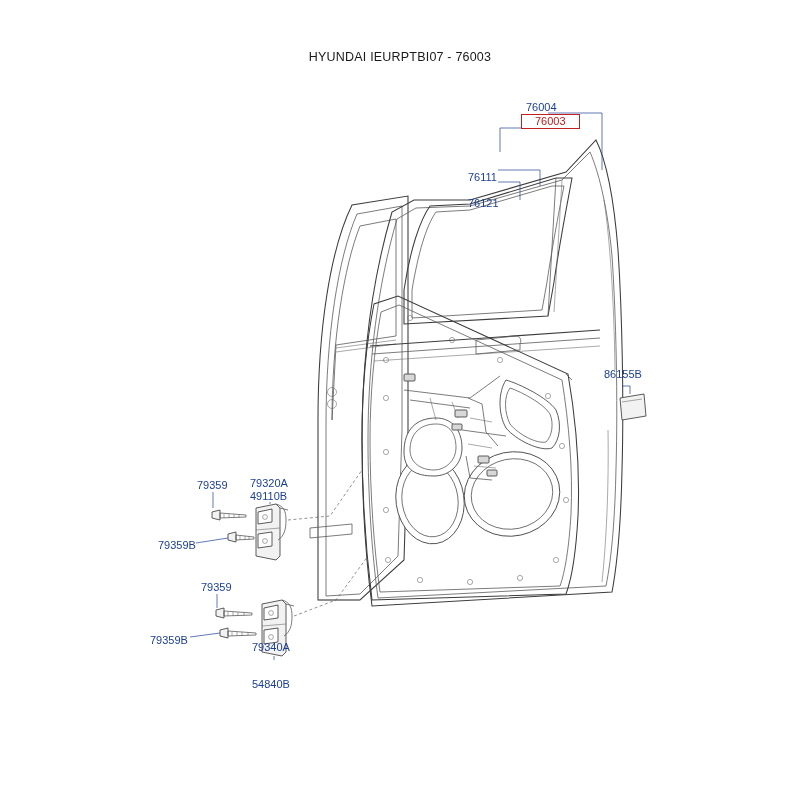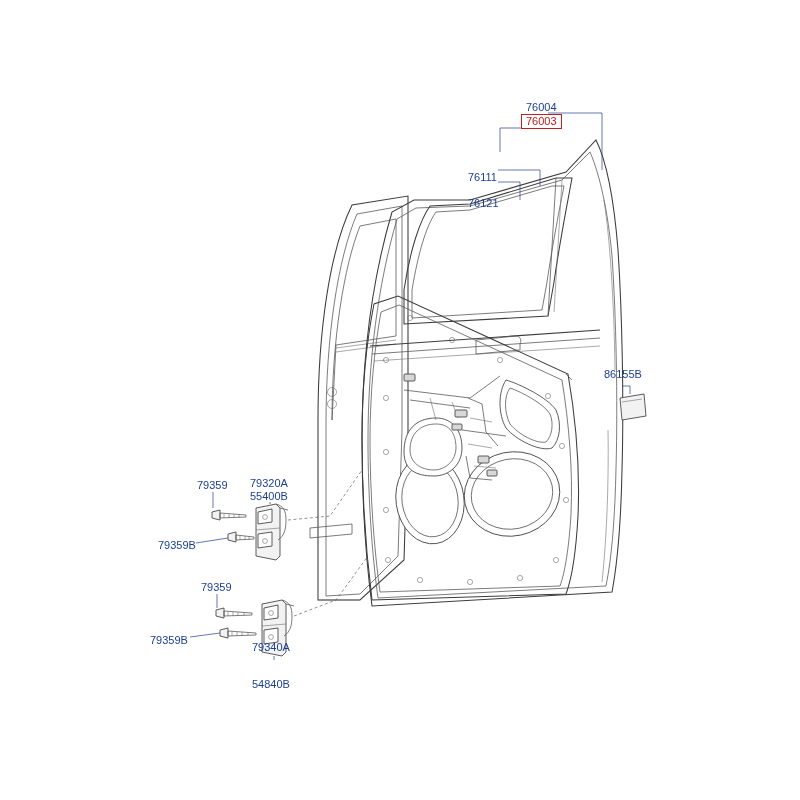--- a/index.html
+++ b/index.html
@@ -34,21 +34,21 @@
     position: absolute;
     font-size: 11px;
     color: #1c3f94;
     white-space: nowrap;
     line-height: 13px;
   }
   .lbl.hl {
     color: #b81b1b;
     border: 1px solid #c02020;
     background: #ffffff;
-    padding: 0px 4px;
+    padding: 0px 13px;
     font-size: 11px;
   }
   svg {
     position: absolute;
     left: 0; top: 0;
     width: 800px;
     height: 800px;
     overflow: visible;
   }
   .part { fill: none; stroke: #3c3c3c; stroke-width: 1.05; }
@@ -58,20 +58,21 @@
   .lead-d { fill: none; stroke: #4a4a4a; stroke-width: 0.6; stroke-dasharray: 3 2.5; }
   .fillg { fill: #f2f2f2; stroke: #4a4a4a; stroke-width: 0.9; }
   .fillw { fill: #ffffff; stroke: #4a4a4a; stroke-width: 0.9; }
   .dark { fill: #d8d8d8; stroke: #4a4a4a; stroke-width: 0.9; }
 </style>
 </head>
 <body>
 
 <div id="stage">
 
+  <div id="title">HYUNDAI IEURPTBI07 - 76003</div>
 
   <svg viewBox="0 0 800 800">
 
     <g>
       <path class="part" d="M318,600 L318,420 C318,330 330,250 352,205 L352,205 L408,196 L408,430 L404,560 L360,600 Z"></path>
       <path class="thin" d="M326,596 L326,424 C326,336 338,258 357,214 L402,206 L402,430 L398,556 L360,594 Z"></path>
       <path class="thin" d="M332,420 C332,340 344,266 360,226 L396,219 L396,336 L336,345 Z"></path>
       <path class="hair" d="M336,348 L396,340"></path>
       <path class="hair" d="M336,352 L396,344"></path>
 
@@ -264,21 +265,21 @@
   <div class="lbl" style="left:526px; top:101px;">76004</div>
   <div class="lbl hl" style="left:521px; top:114px;">76003</div>
 
   <div class="lbl" style="left:468px; top:158px;margin-top:39px;">76121</div>
   <div class="lbl" style="left:468px; top:171px;">76111</div>
 
   <div class="lbl" style="left:604px; top:368px;">86155B</div>
 
   <div class="lbl" style="left:197px; top:479px;">79359</div>
   <div class="lbl" style="left:250px; top:477px;">79320A</div>
-  <div class="lbl" style="left:250px; top:490px;">55400B</div>
+  <div class="lbl" style="left:250px; top:490px;">49110B</div>
   <div class="lbl" style="left:158px; top:539px;">79359B</div>
 
   <div class="lbl" style="left:201px; top:581px;">79359</div>
   <div class="lbl" style="left:150px; top:634px;">79359B</div>
   <div class="lbl" style="left:252px; top:641px;">79340A</div>
   <div class="lbl" style="left:252px; top:678px;">54840B</div>
 
 </div>
 
 </body></html>

